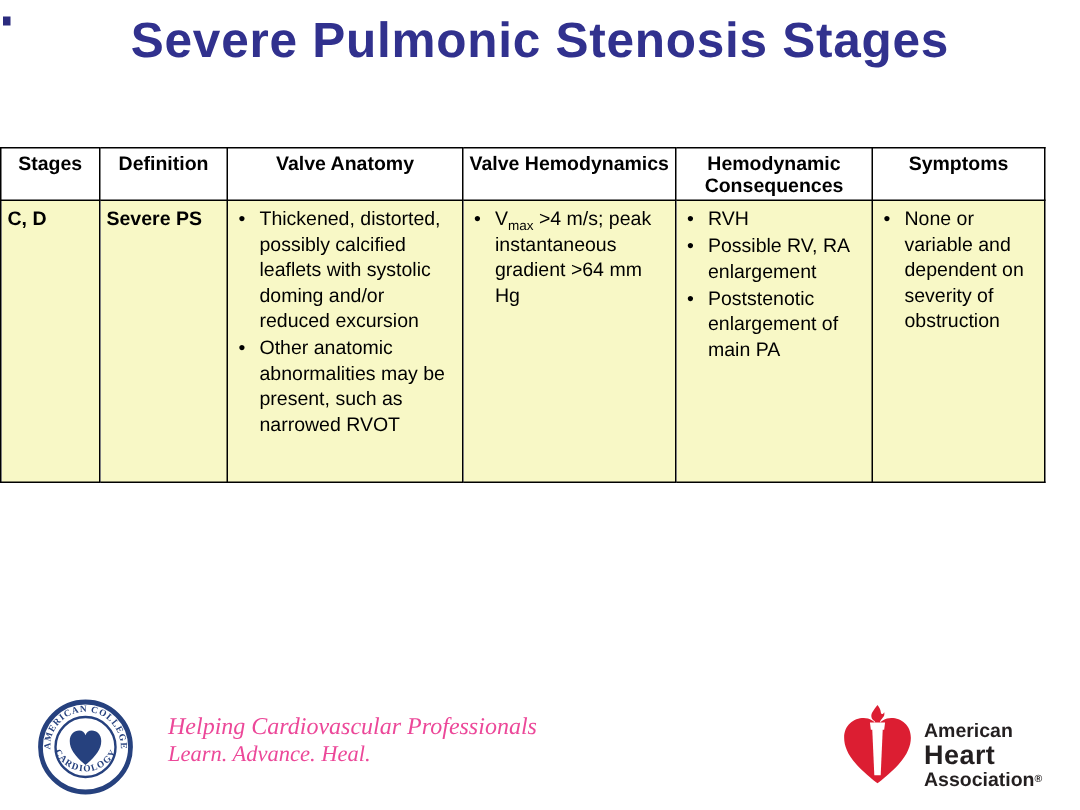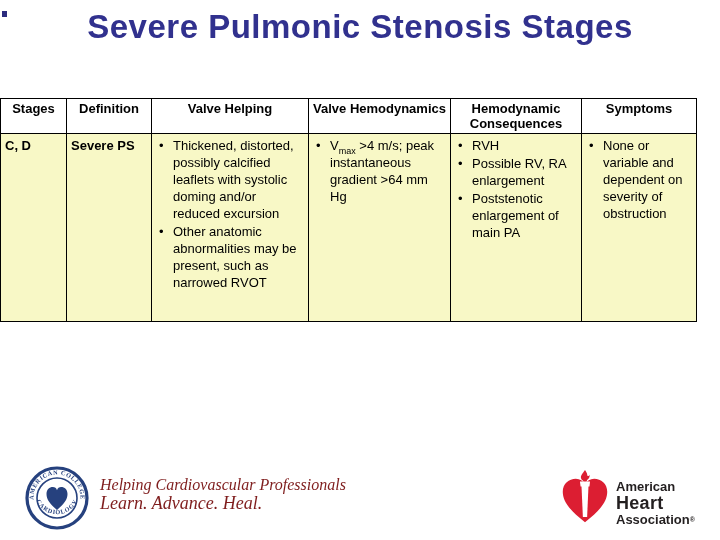--- a/index.html
+++ b/index.html
@@ -38,26 +38,26 @@
     position:relative; padding-left:15px; margin:0 0 1px 2px;
   }
   ul.bullets li::before {
     content:"\2022"; position:absolute; left:1px; top:0;
     font-size:13px;
   }
   ul.bullets sub { font-size:9px; line-height:0; }
   
   .acc-seal { position:absolute; left:25px; top:466px; width:64px; height:64px; }
   .acc-tagline {
-    position:absolute; left:100px; top:475px;
+    position:absolute; left:112px; top:475px;
     font-family:"Liberation Serif", serif; font-style:italic;
-    color:#7f1d1d;
+    color:#ec4899;
   }
   .acc-tagline .tag-line1 { font-size:16px; line-height:19px; }
-  .acc-tagline .tag-line2 { font-size:18px; line-height:19px; }
+  .acc-tagline .tag-line2 { font-size:15px; line-height:19px; }
   .aha-logo { position:absolute; left:556px; top:468px; width:130px; height:62px; }
   .aha-heart { position:absolute; left:0; top:2px; width:58px; height:58px; }
   .aha-text {
     position:absolute; left:60px; top:12px; color:#231f20; font-weight:bold;
     white-space:nowrap;
   }
   .aha-line1 { font-size:13px; line-height:14px; }
   .aha-line2 { font-size:18px; line-height:18px; letter-spacing:0.3px; }
   .aha-line3 { font-size:13px; line-height:15px; }
   .aha-reg { font-size:7px; vertical-align:top; }
@@ -75,21 +75,21 @@
       <col style="width:85px">
       <col style="width:157px">
     <col style="width:142px">
       <col style="width:131px">
       <col style="width:115px">
   </colgroup>
   <thead>
     <tr>
       <th>Stages</th>
       <th>Definition</th>
-      <th>Valve Helping</th>
+      <th>Valve Anatomy</th>
       <th>Valve Hemodynamics</th>
       <th>Hemodynamic Consequences</th>
       <th>Symptoms</th>
     </tr>
   </thead>
   <tbody>
     <tr>
       <td>
         <span class="cell-strong">C, D</span>
       </td>

